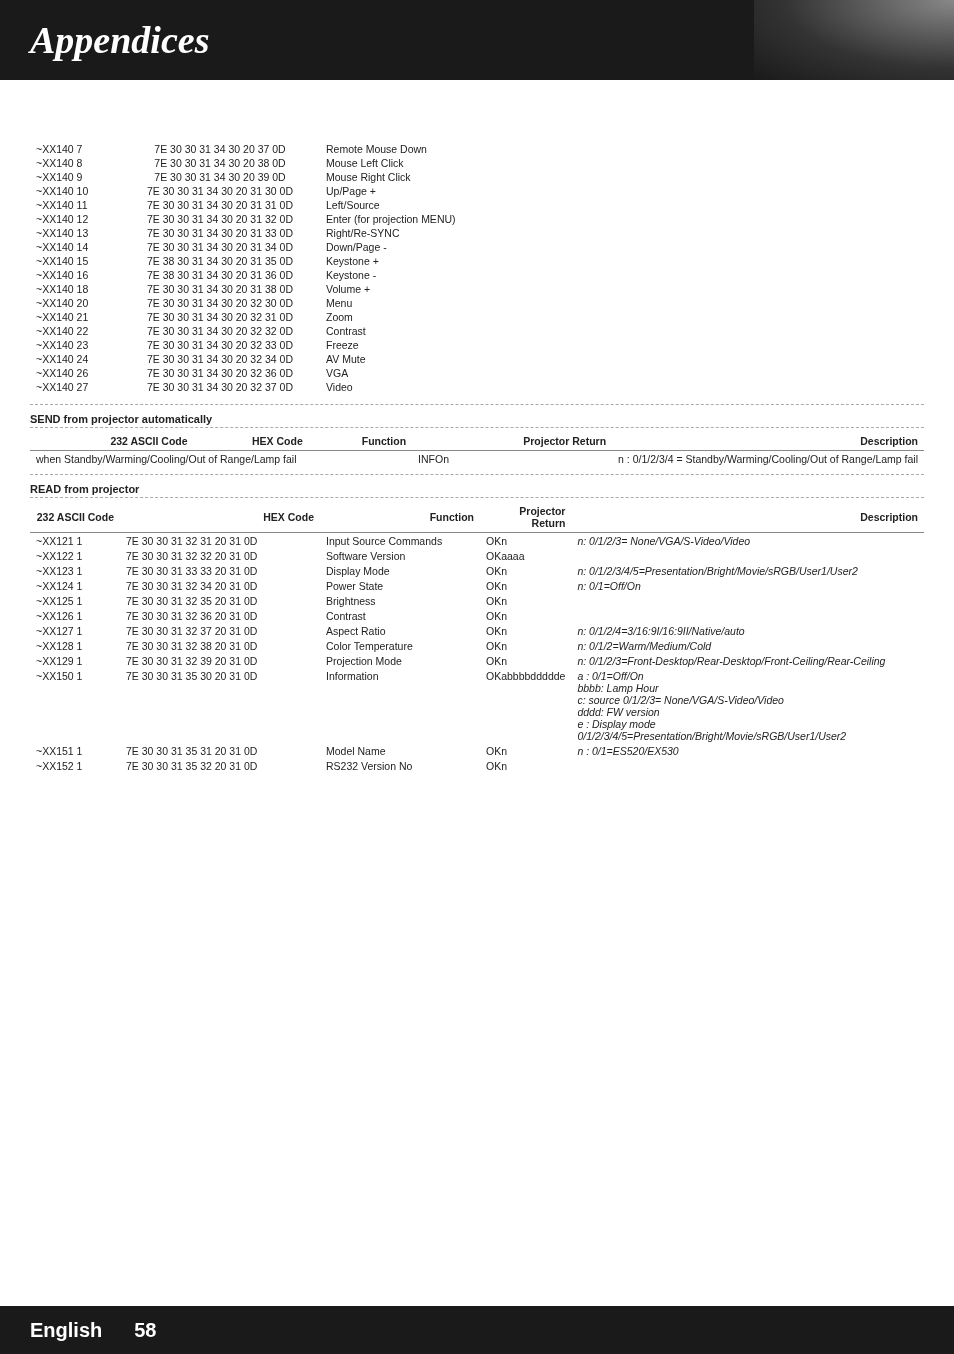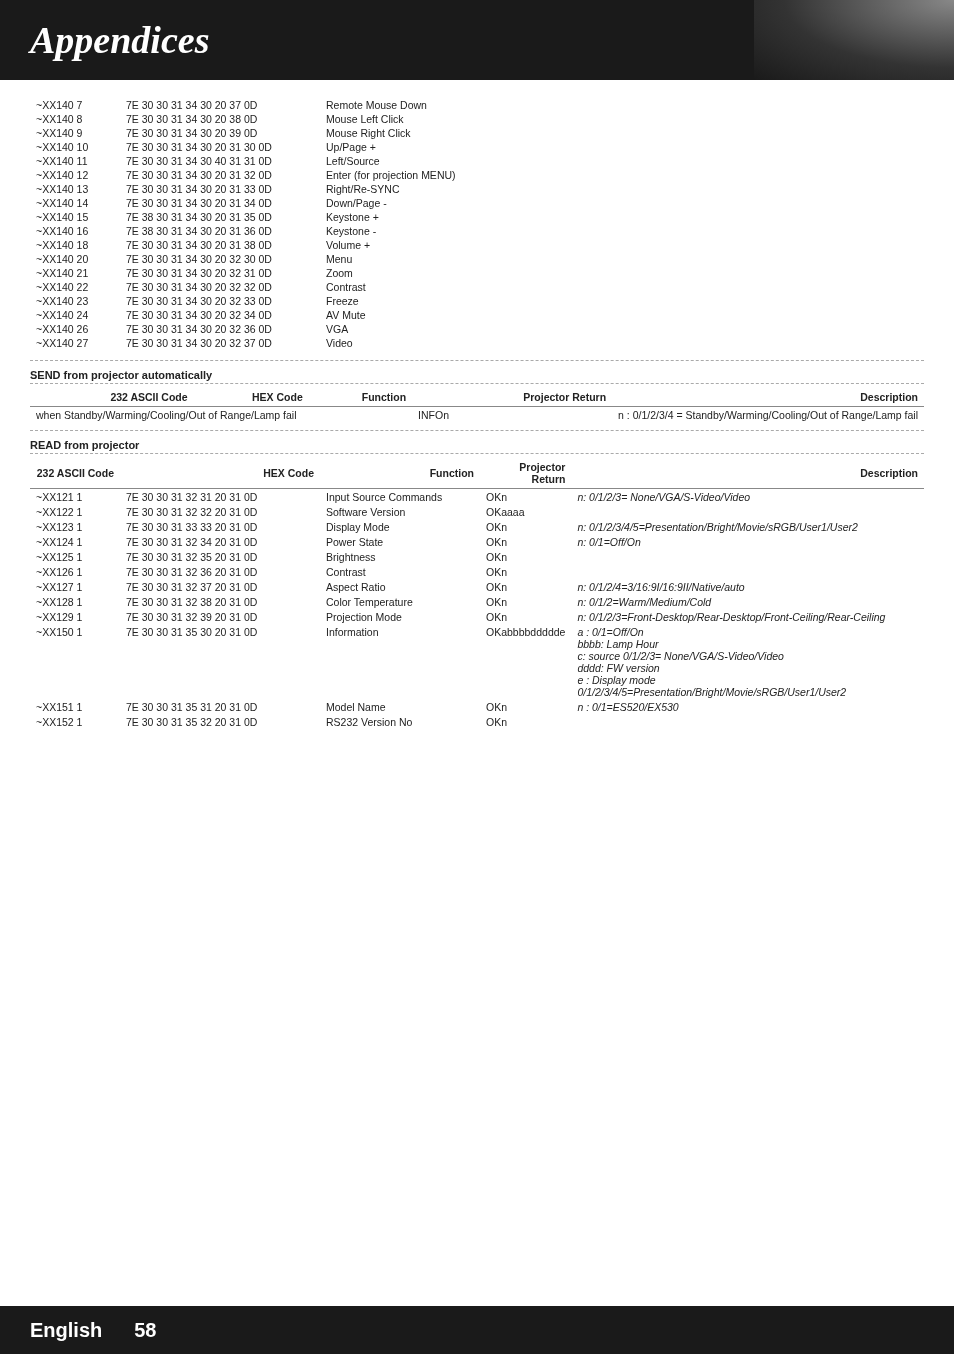--- a/index.html
+++ b/index.html
@@ -40,34 +40,36 @@
     
     .content {
       padding: 18px 30px 20px 30px;
     }
 
     
     .cmd-list {
       width: 100%;
       border-collapse: collapse;
       margin-bottom: 10px;
+      margin-top: 44px;
     }
     .cmd-list td {
       padding: 1px 6px;
       font-size: 10.5px;
       vertical-align: top;
       white-space: nowrap;
     }
     .cmd-list td:first-child {
       width: 90px;
       color: #222;
     }
     .cmd-list td:nth-child(2) {
       width: 200px;
       color: #222;
+      text-align: center;
     }
     .cmd-list td:nth-child(3) {
       color: #222;
     }
 
     
     .section-header {
       font-weight: bold;
       font-size: 11px;
       margin: 8px 0 4px 0;
@@ -158,21 +160,21 @@
       <td>7E 30 30 31 34 30 20 39 0D</td>
       <td>Mouse Right Click</td>
     </tr>
         <tr>
       <td>~XX140 10</td>
       <td>7E 30 30 31 34 30 20 31 30 0D</td>
       <td>Up/Page +</td>
     </tr>
         <tr>
       <td>~XX140 11</td>
-      <td>7E 30 30 31 34 30 40 31 31 0D</td>
+      <td>7E 30 30 31 34 30 20 31 31 0D</td>
       <td>Left/Source</td>
     </tr>
         <tr>
       <td>~XX140 12</td>
       <td>7E 30 30 31 34 30 20 31 32 0D</td>
       <td>Enter (for projection MENU)</td>
     </tr>
         <tr>
       <td>~XX140 13</td>
       <td>7E 30 30 31 34 30 20 31 33 0D</td>

